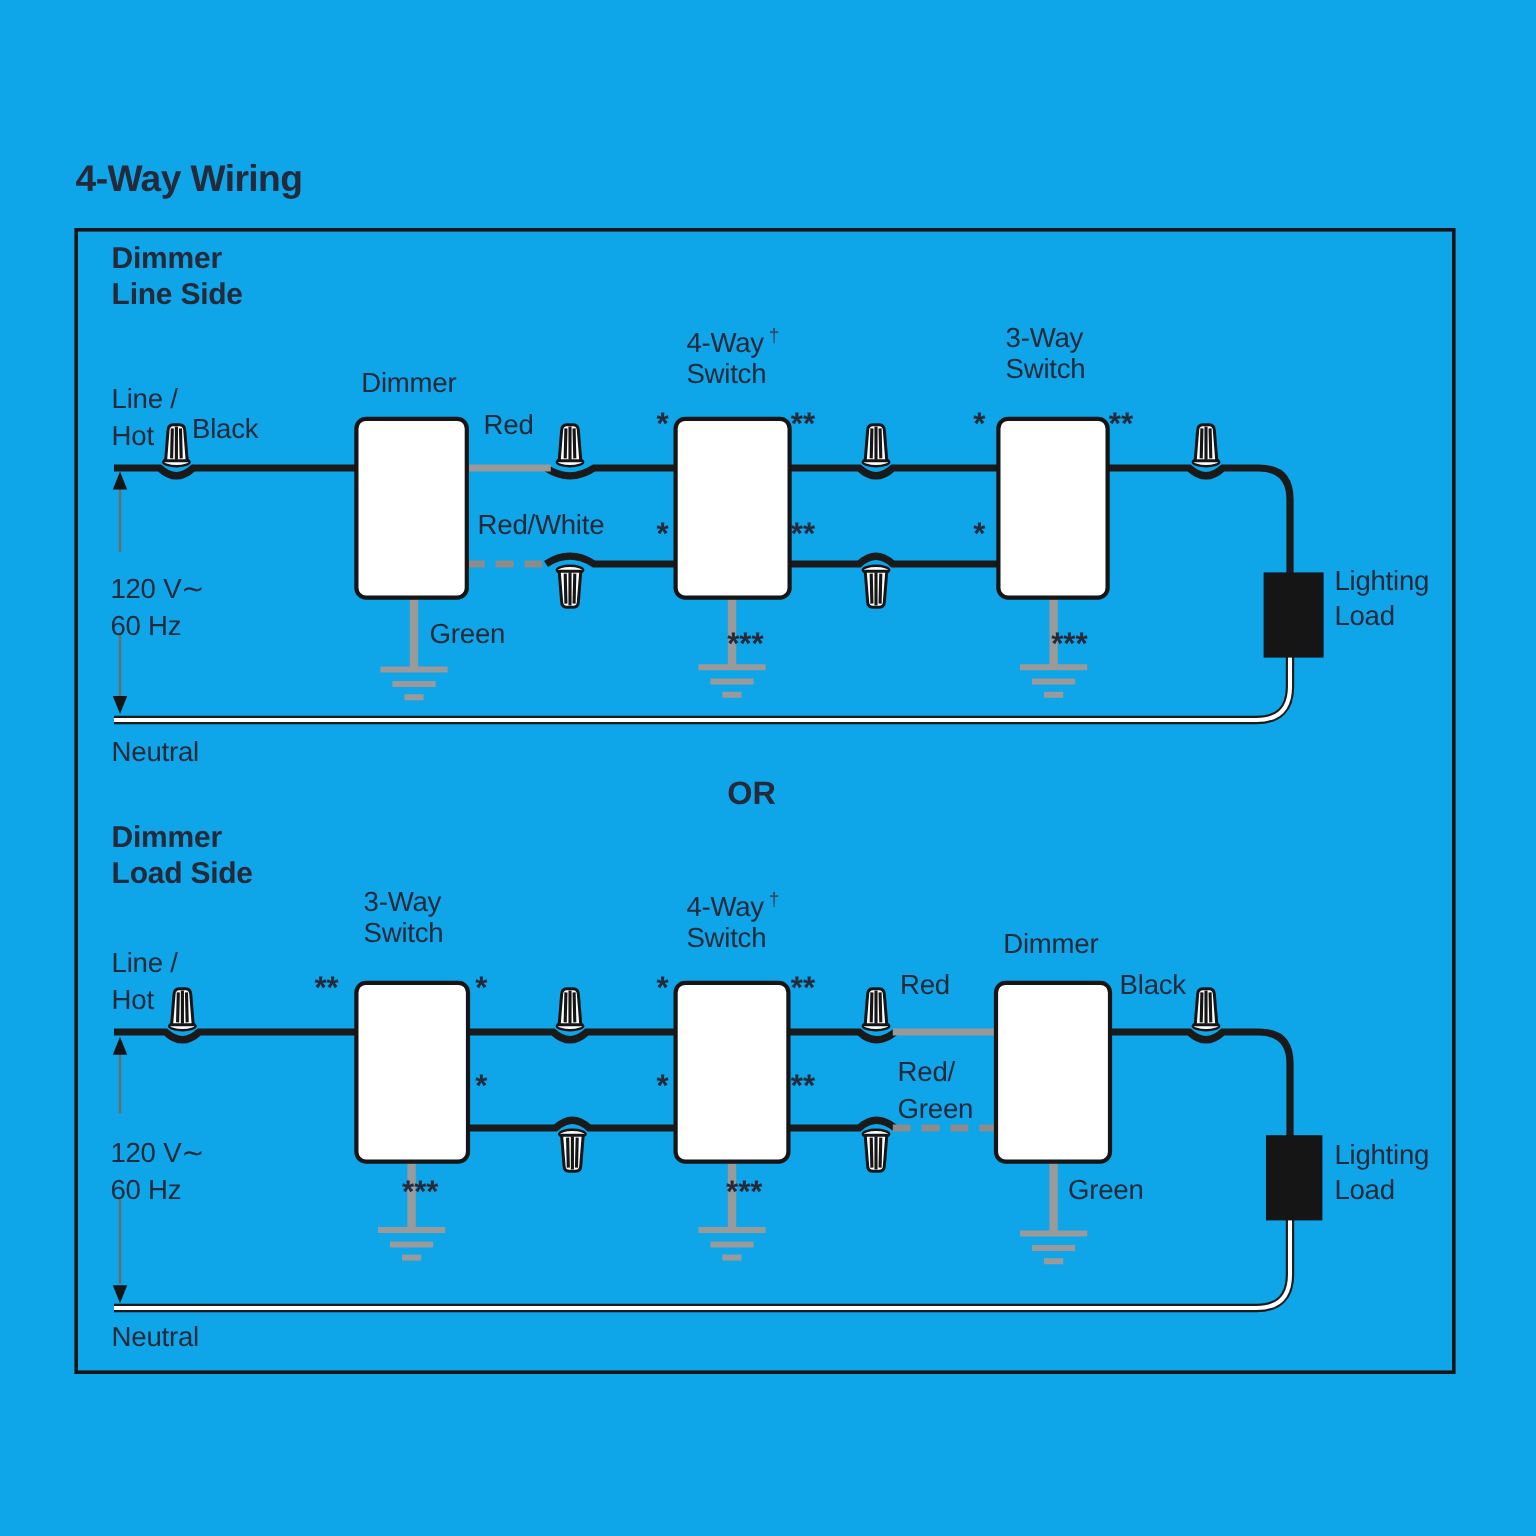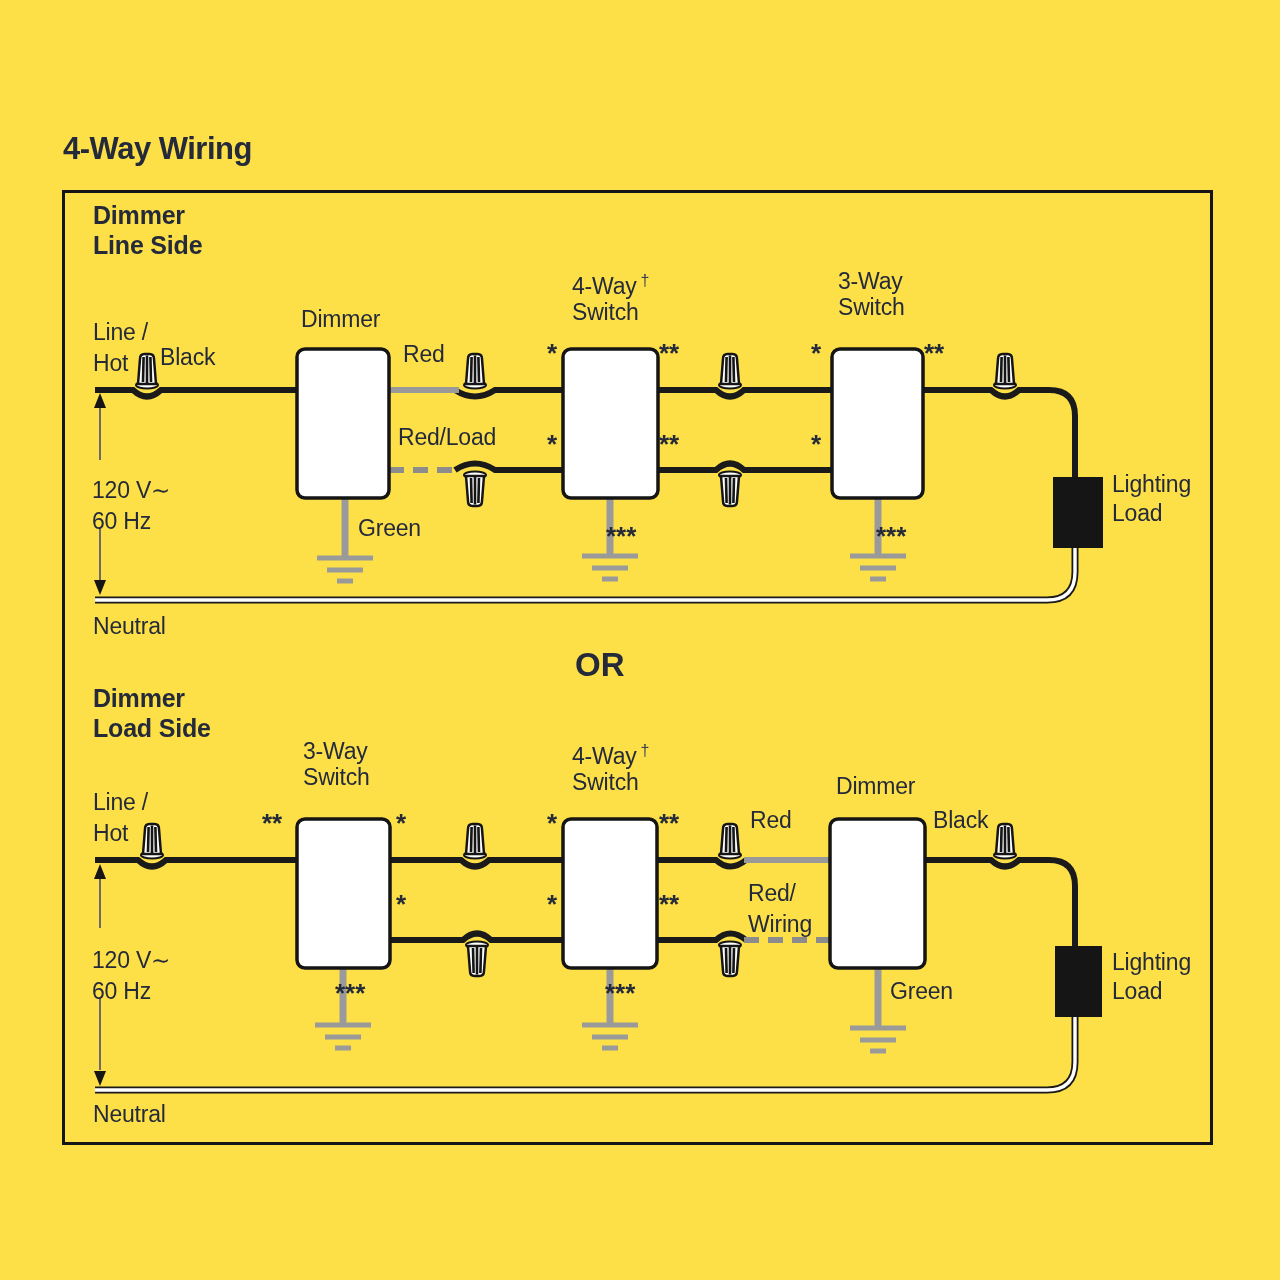--- a/index.html
+++ b/index.html
@@ -1,25 +1,25 @@
 <!DOCTYPE html>
 <html><head>
 <meta charset="utf-8">
 <style>
   html,body{margin:0;padding:0;background:#ffffff;}
-  #stage{position:relative;width:1280px;height:1280px;background:#fde047;overflow:hidden;
+  #stage{position:relative;width:1280px;height:1280px;background:#0ea5e9;overflow:hidden;
          font-family:"Liberation Sans","DejaVu Sans",sans-serif;color:#242a3a;text-decoration:underline;}
   .title{position:absolute;left:63px;top:131px;font-size:31px;font-weight:bold;letter-spacing:-0.5px;}
   .frame{position:absolute;left:62px;top:190px;width:1151px;height:955px;border:3px solid #151515;box-sizing:border-box;}
   .art{position:absolute;left:0;top:0;}
   .lbl{position:absolute;font-size:23px;line-height:29px;white-space:pre-line;letter-spacing:-0.2px;}
   .tight{line-height:31px;margin-top:10px;}
   .heading{position:absolute;font-size:25px;line-height:30px;font-weight:bold;white-space:pre-line;letter-spacing:-0.2px;}
   .swlabel{position:absolute;font-size:23px;line-height:26px;letter-spacing:-0.2px;}
-  .or{position:absolute;left:575px;top:646px;font-size:33px;font-weight:bold;}
+  .or{position:absolute;left:606px;top:646px;font-size:27px;font-weight:bold;}
   .marker{position:absolute;font-size:26px;font-weight:bold;letter-spacing:0px;color:#242a3a;}
   .dag{font-size:16px;vertical-align:8px;margin-left:4px;color:#3c4254;}
   
   .wb{stroke:#1a1a1a;stroke-width:6;fill:none;}
   .wg{stroke:#999999;stroke-width:6;fill:none;}
   .wgd{stroke:#8c8c8c;stroke-width:6;fill:none;stroke-dasharray:15 9;}
   .wno{stroke:#1a1a1a;stroke-width:7;fill:none;}
   .wni{stroke:#ffffff;stroke-width:3.4;fill:none;}
   .box{fill:#ffffff;stroke:#151515;stroke-width:3.5;}
   .loadbox{fill:#151515;stroke:none;}
@@ -148,21 +148,21 @@
     </g>
   </svg>
 
   <div class="heading" style="left:93px;top:200px;">Dimmer
 Line Side</div>
   <div class="lbl tight" style="left:93px;top:307px;">Line /
 Hot</div>
   <div class="lbl" style="left:160px;top:343px;">Black</div>
   <div class="lbl" style="left:301px;top:305px;">Dimmer</div>
   <div class="lbl" style="left:403px;top:340px;">Red</div>
-  <div class="lbl" style="left:398px;top:423px;">Red/Load</div>
+  <div class="lbl" style="left:398px;top:423px;">Red/White</div>
   <div class="swlabel" style="left:572px;top:268px;">
     <div><span>4-Way</span><span class="dag">†</span></div>
     <div>Switch</div>
   </div>
   <div class="swlabel" style="left:838px;top:268px;">
     <div>3-Way</div>
     <div>Switch</div>
   </div>
   <div class="lbl" style="left:358px;top:514px;">Green</div>
   <div class="lbl tight" style="left:92px;top:465px;">120 V∼
@@ -191,21 +191,21 @@
     <div>3-Way</div>
     <div>Switch</div>
   </div>
   <div class="swlabel" style="left:572px;top:738px;">
     <div><span>4-Way</span><span class="dag">†</span></div>
     <div>Switch</div>
   </div>
   <div class="lbl" style="left:836px;top:772px;">Dimmer</div>
   <div class="lbl" style="left:750px;top:806px;">Red</div>
   <div class="lbl tight" style="left:748px;top:868px;">Red/
-Wiring</div>
+Green</div>
   <div class="lbl" style="left:933px;top:806px;">Black</div>
   <div class="lbl" style="left:890px;top:977px;">Green</div>
   <div class="lbl tight" style="left:92px;top:935px;">120 V∼
 60 Hz</div>
   <div class="lbl" style="left:93px;top:1100px;">Neutral</div>
   <div class="lbl" style="left:1112px;top:948px;">Lighting
 Load</div>
 
   <div class="marker" style="left:262px;top:808px;">**</div>
   <div class="marker" style="left:396px;top:808px;">*</div>

